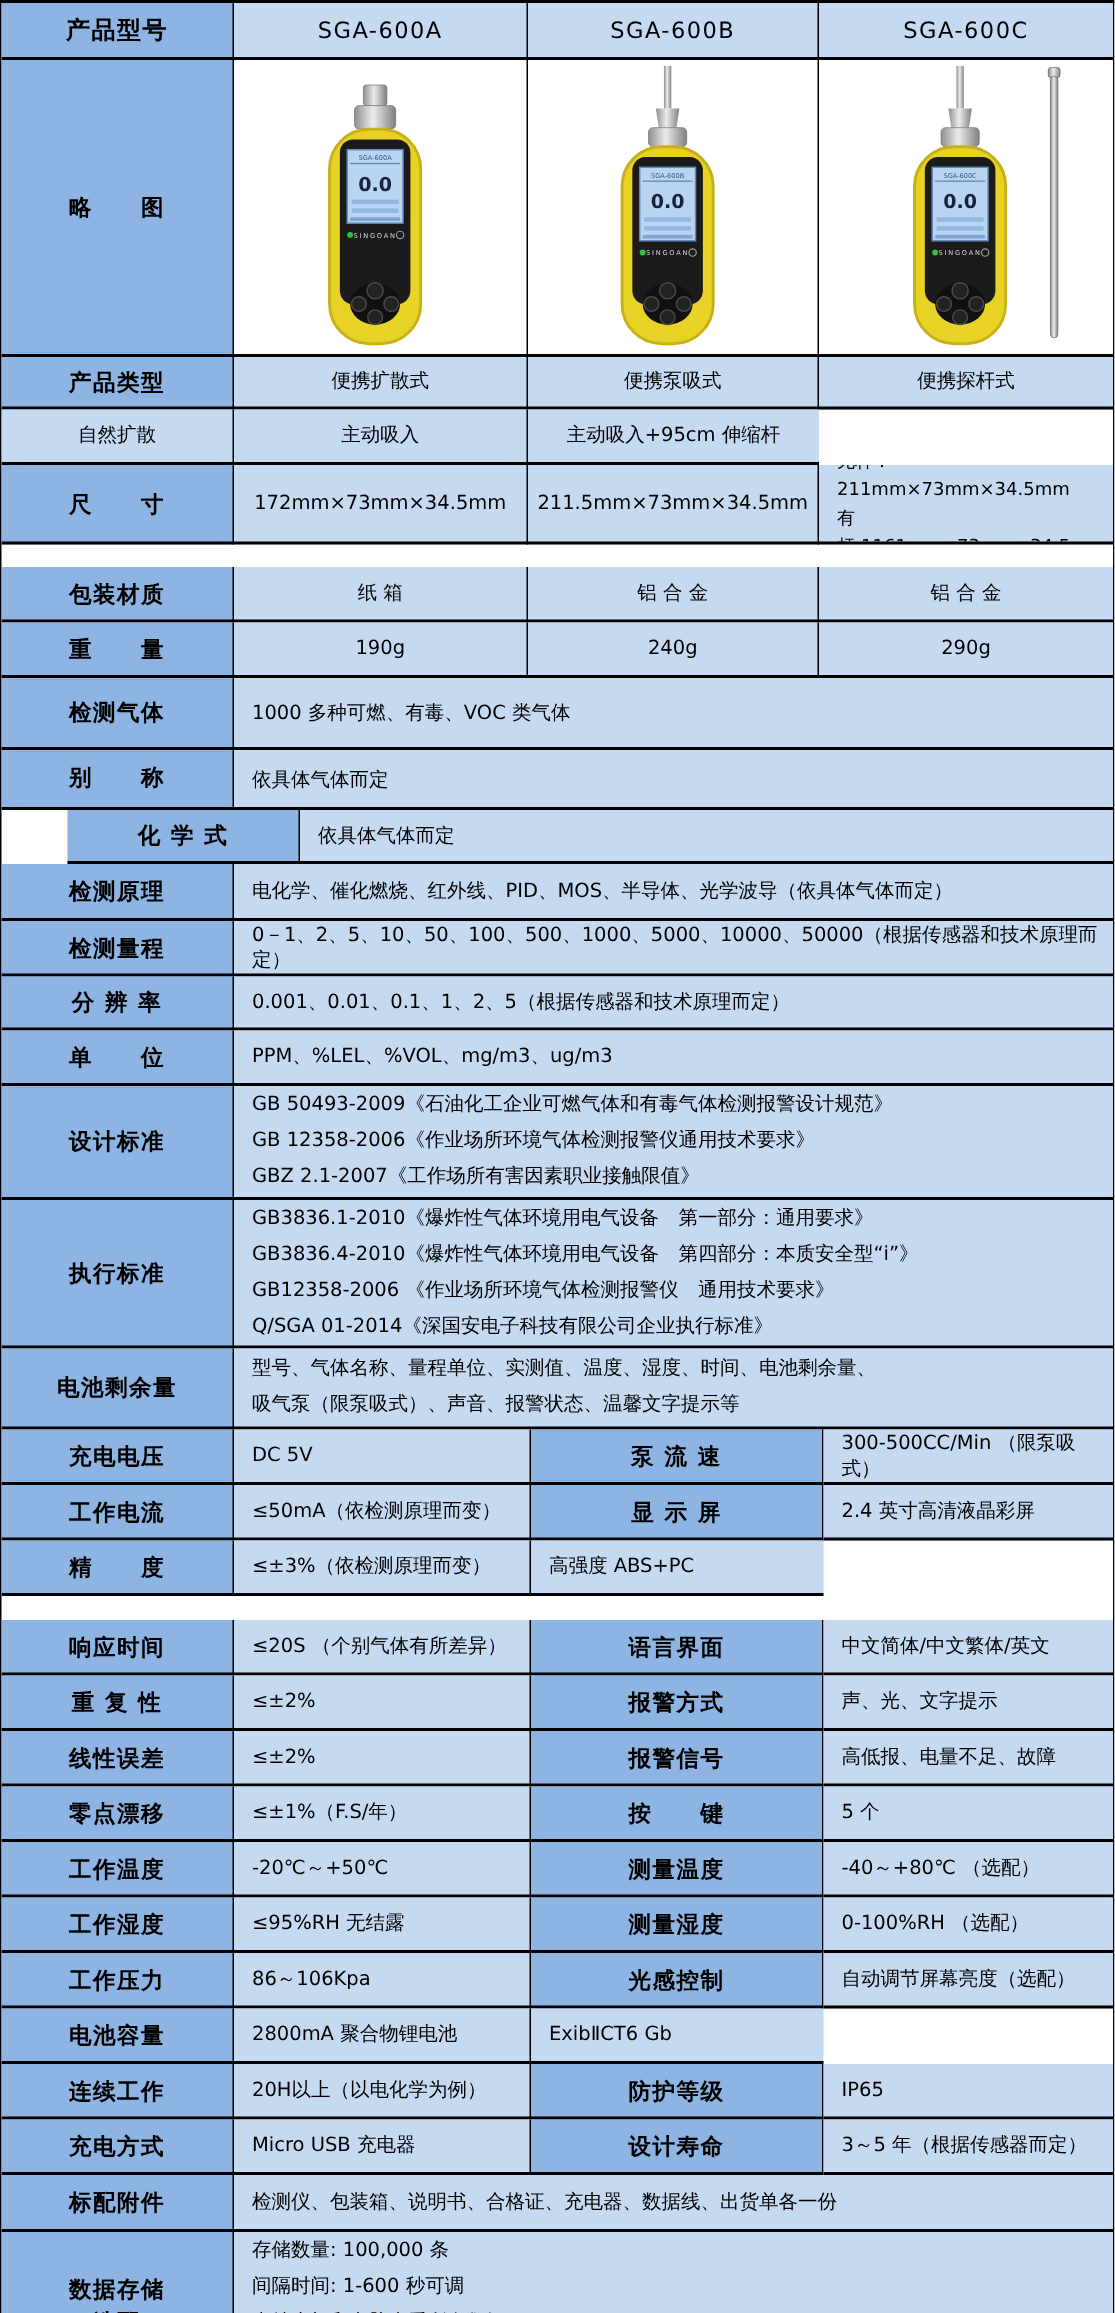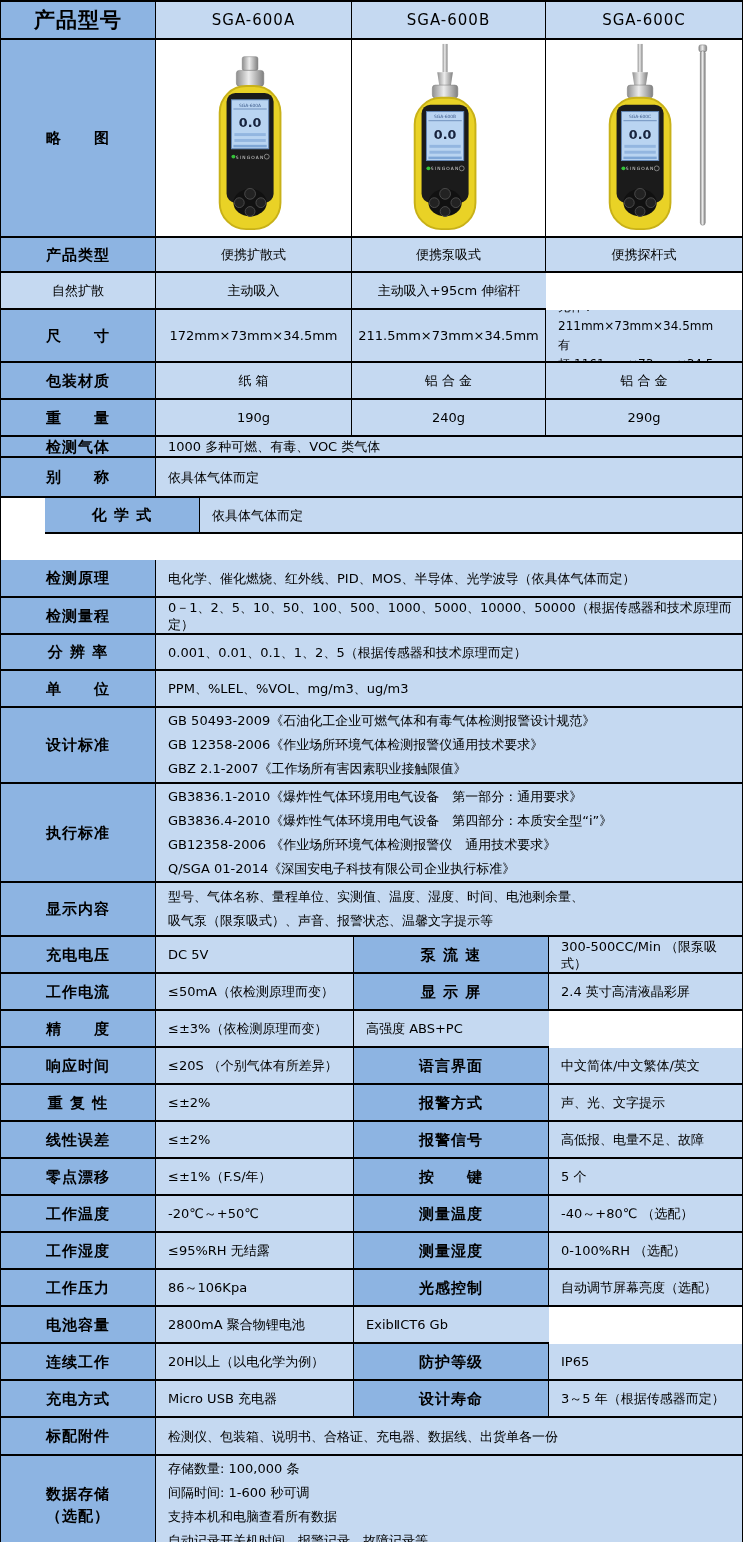--- a/index.html
+++ b/index.html
@@ -16,21 +16,21 @@
   .cell{
     box-sizing:border-box;border-right:1px solid #000;border-bottom:2px solid #000;
     display:flex;align-items:center;justify-content:center;
     overflow:hidden;text-align:center;
   }
   .row .cell:last-child{border-right:none;}
   .label{
     background:#8db4e2;font-weight:bold;font-size:15px;letter-spacing:1px;
     white-space:pre-line;line-height:22px;
   }
-  .hlabel{font-size:21px;}
+  .hlabel{font-size:16px;}
   .model{background:#c5d9f1;font-size:15px;letter-spacing:1px;}
   .photo{background:#ffffff;}
   .val{background:#c5d9f1;font-size:13px;line-height:17px;}
   .left{justify-content:flex-start;text-align:left;padding:2px 8px 2px 12px;}
   .multi{white-space:pre-line;line-height:24px;}
   .dim{font-size:12px;line-height:19px;}
 </style>
 </head>
 <body>
 
@@ -149,45 +149,45 @@
       <div class="cell val">主动吸入</div>
       <div class="cell val">主动吸入+95cm 伸缩杆</div>
     </div>
     <div class="row g4" style="height: 53px;">
       <div class="cell label">尺　　寸</div>
       <div class="cell val">172mm×73mm×34.5mm</div>
       <div class="cell val">211.5mm×73mm×34.5mm</div>
       <div class="cell val left multi dim">无杆：211mm×73mm×34.5mm
 有杆:1161mm×73mm×34.5mm</div>
     </div>
-    <div class="row g4" style="height: 37px;">
+    <div class="row g4" style="height: 37px; margin-top: 15px;">
       <div class="cell label">包装材质</div>
       <div class="cell val">纸 箱</div>
       <div class="cell val">铝 合 金</div>
       <div class="cell val">铝 合 金</div>
     </div>
     <div class="row g4" style="height: 37px;">
       <div class="cell label">重　　量</div>
       <div class="cell val">190g</div>
       <div class="cell val">240g</div>
       <div class="cell val">290g</div>
     </div>
-    <div class="row g2" style="height: 21px;">
+    <div class="row g2" style="height: 48px;">
       <div class="cell label">检测气体</div>
       <div class="cell val left">1000 多种可燃、有毒、VOC 类气体</div>
     </div>
     <div class="row g2" style="height: 40px; font-family: Liberation Serif, serif;">
       <div class="cell label">别　　称</div>
       <div class="cell val left">依具体气体而定</div>
     </div>
     <div class="row g2" style="height: 36px; margin-left: 44px;">
       <div class="cell label">化 学 式</div>
       <div class="cell val left">依具体气体而定</div>
     </div>
-    <div class="row g2" style="height: 38px; margin-top: 26px;">
+    <div class="row g2" style="height: 38px;">
       <div class="cell label">检测原理</div>
       <div class="cell val left">电化学、催化燃烧、红外线、PID、MOS、半导体、光学波导（依具体气体而定）</div>
     </div>
     <div class="row g2" style="height: 37px;">
       <div class="cell label">检测量程</div>
       <div class="cell val left">0－1、2、5、10、50、100、500、1000、5000、10000、50000（根据传感器和技术原理而定）</div>
     </div>
     <div class="row g2" style="height: 36px;">
       <div class="cell label">分 辨 率</div>
       <div class="cell val left">0.001、0.01、0.1、1、2、5（根据传感器和技术原理而定）</div>
@@ -203,42 +203,42 @@
 GBZ 2.1-2007《工作场所有害因素职业接触限值》</div>
     </div>
     <div class="row g2" style="height: 99px;">
       <div class="cell label">执行标准</div>
       <div class="cell val left multi">GB3836.1-2010《爆炸性气体环境用电气设备　第一部分：通用要求》
 GB3836.4-2010《爆炸性气体环境用电气设备　第四部分：本质安全型“i”》
 GB12358-2006 《作业场所环境气体检测报警仪　通用技术要求》
 Q/SGA 01-2014《深国安电子科技有限公司企业执行标准》</div>
     </div>
     <div class="row g2" style="height: 54px;">
-      <div class="cell label">显示内容</div>
+      <div class="cell label">电池剩余量</div>
       <div class="cell val left multi">型号、气体名称、量程单位、实测值、温度、湿度、时间、电池剩余量、
 吸气泵（限泵吸式）、声音、报警状态、温馨文字提示等</div>
     </div>
     <div class="row gd" style="height: 37px;">
       <div class="cell label">充电电压</div>
       <div class="cell val left">DC 5V</div>
       <div class="cell label">泵 流 速</div>
       <div class="cell val left">300-500CC/Min （限泵吸式）</div>
     </div>
     <div class="row gd" style="height: 37px;">
       <div class="cell label">工作电流</div>
       <div class="cell val left">≤50mA（依检测原理而变）</div>
       <div class="cell label">显 示 屏</div>
       <div class="cell val left">2.4 英寸高清液晶彩屏</div>
     </div>
     <div class="row gd" style="height: 37px;">
       <div class="cell label">精　　度</div>
       <div class="cell val left">≤±3%（依检测原理而变）</div>
       <div class="cell val left">高强度 ABS+PC</div>
     </div>
-    <div class="row gd" style="height: 37px;">
+    <div class="row gd" style="height: 37px; margin-top: 16px;">
       <div class="cell label">响应时间</div>
       <div class="cell val left">≤20S （个别气体有所差异）</div>
       <div class="cell label">语言界面</div>
       <div class="cell val left">中文简体/中文繁体/英文</div>
     </div>
     <div class="row gd" style="height: 37px;">
       <div class="cell label">重 复 性</div>
       <div class="cell val left">≤±2%</div>
       <div class="cell label">报警方式</div>
       <div class="cell val left">声、光、文字提示</div>

